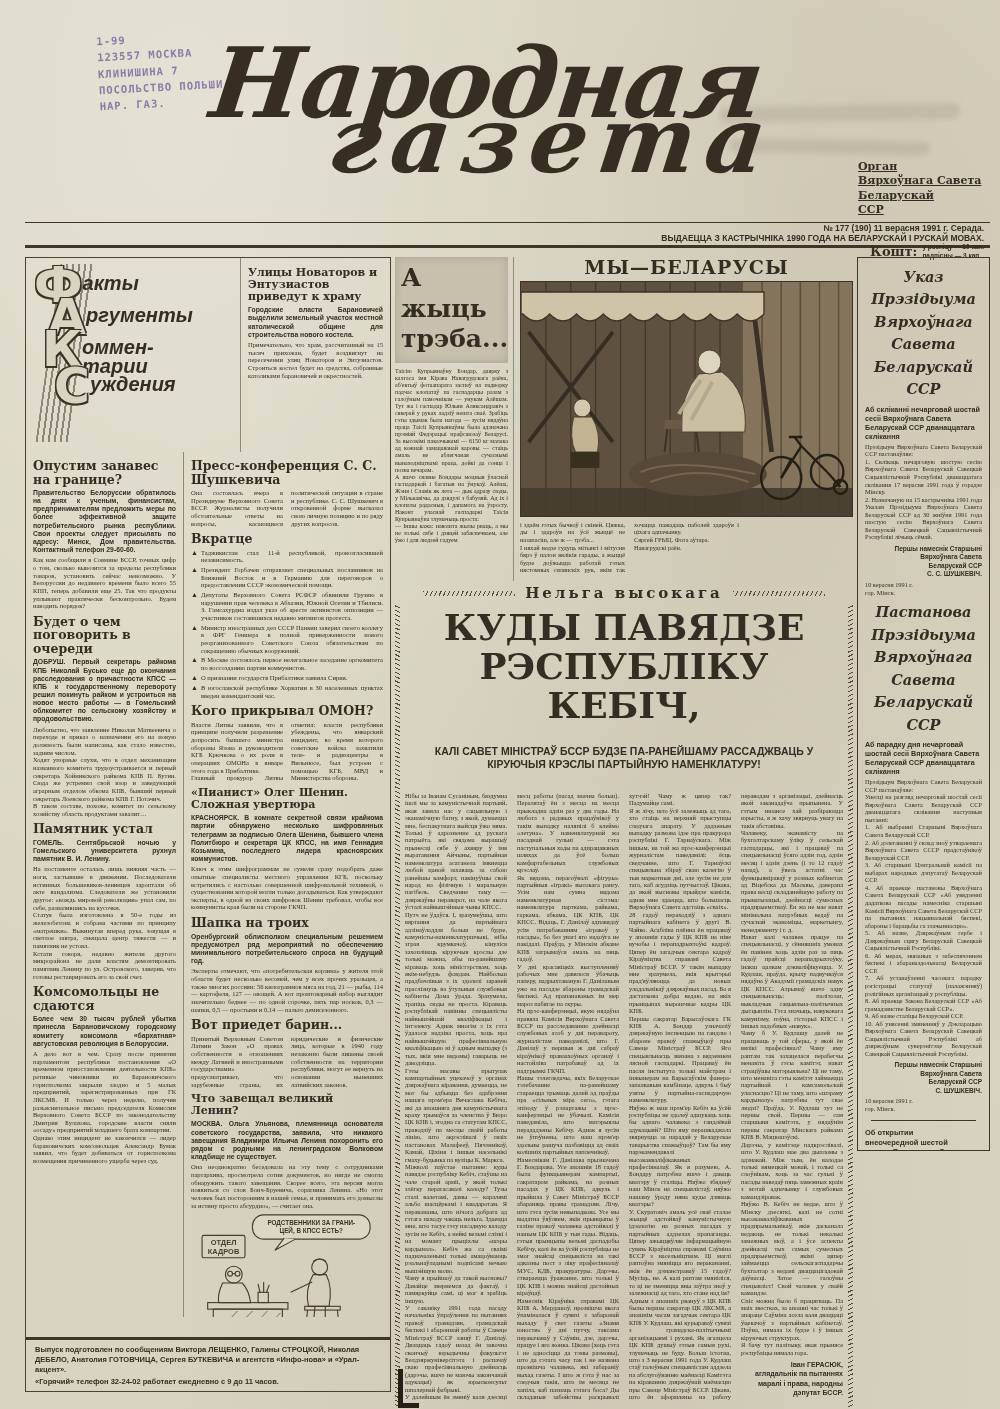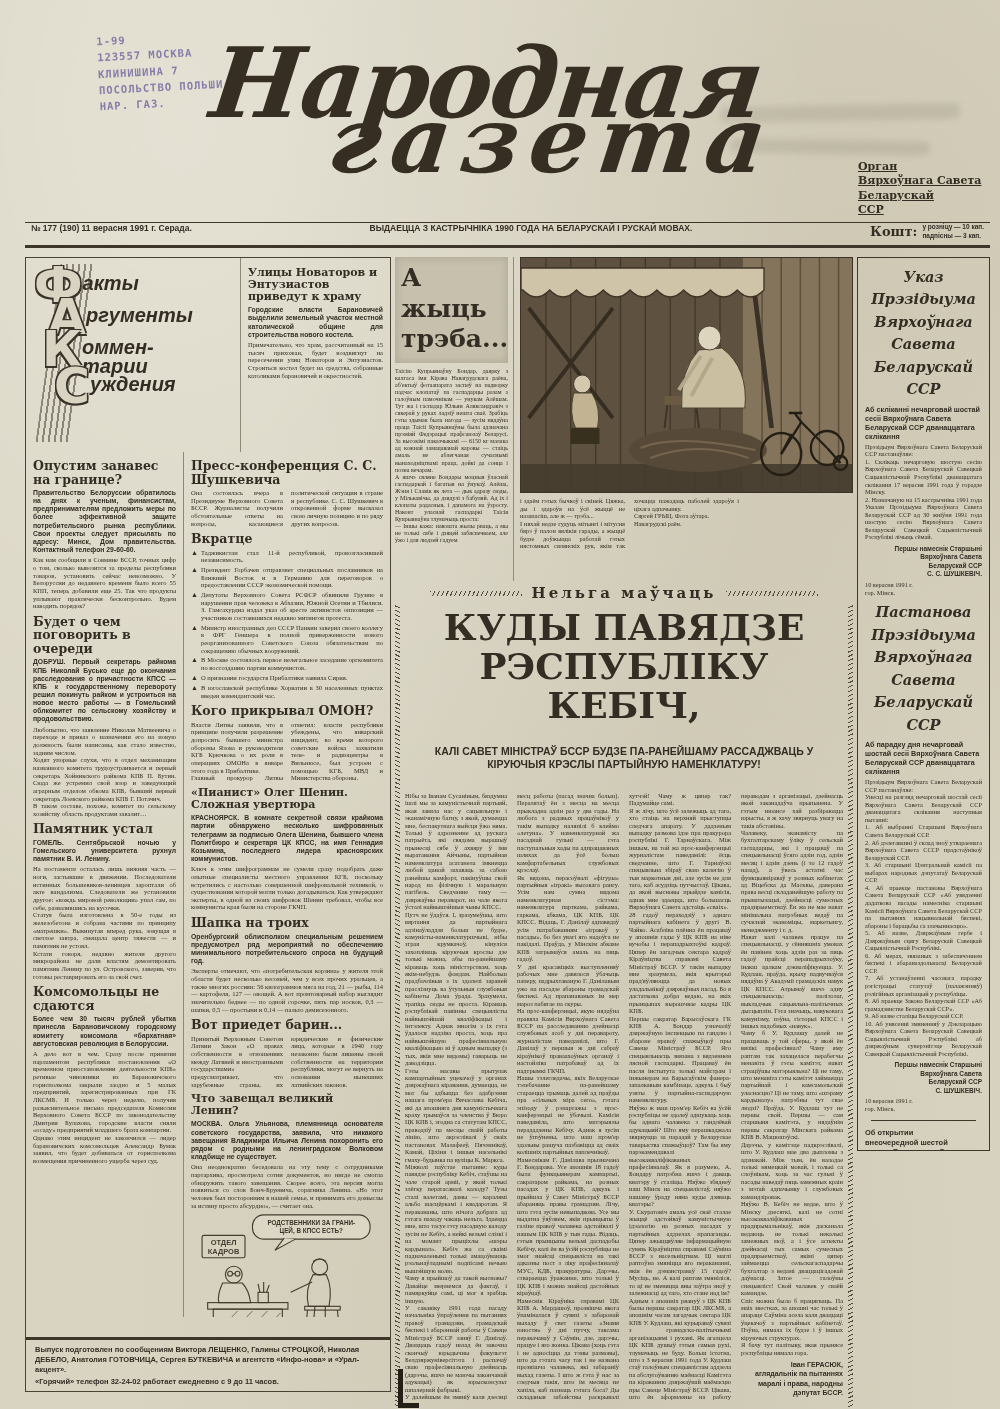--- a/index.html
+++ b/index.html
@@ -18,22 +18,22 @@
   .logo { position:absolute; left:212px; top:26px; width:790px; font-family:"DejaVu Serif", serif;
     font-weight:bold; font-style:italic; color:#372e23; pointer-events:none; }
   .logo-l1 { font-size:97px; letter-spacing:-2px; transform:skewX(-7deg); }
   .logo-l2 { font-size:92px; margin:-54px 0 0 118px; letter-spacing:10px; transform:skewX(-7deg); }
   .organ { position:absolute; right:10px; top:160px; width:132px; font:bold 11px/1.3 "DejaVu Serif", serif;text-decoration:underline; }
   .smudge { position:absolute; filter:blur(3px); background:rgba(90,82,66,.14); border-radius:6px; }
   .sm1 { right:40px; top:105px; width:240px; height:16px; transform:rotate(-1deg); }
   .sm2 { right:70px; top:140px; width:200px; height:14px; transform:rotate(1deg); }
   .infobar { position:absolute; left:25px; right:10px; top:222px; height:26px; box-sizing:border-box;
     border-top:1.5px solid #3e362a; border-bottom:3px solid #3e362a;
-    display:flex; align-items:flex-start; justify-content:space-between; padding:0 6px;
-    font:bold 8.5px "Liberation Sans", sans-serif; }
+    display:flex; align-items:flex-end; justify-content:space-between; padding:0 6px;
+    font:bold 8.5px "Liberation Sans", sans-serif;flex-direction:column; }
   .price { display:flex; gap:5px; align-items:center; }
   .price-label { font:bold 13px "DejaVu Serif", serif; }
   .price-lines { font:bold 6.5px/1.35 "Liberation Sans", sans-serif; }
   
   .h3 { font:bold 12.5px/1.08 "DejaVu Serif", serif; margin:5px 0 3px; }
   .h3s { font:bold 11px/1.1 "DejaVu Serif", serif; margin:5px 0 3px; }
   .lead { font:bold 6.8px/1.2 "Liberation Sans", sans-serif; text-align:justify; margin-bottom:2px; }
   .body { font:6.5px/1.18 "Liberation Serif", serif; text-align:justify; }
   .two-col { columns:2; column-gap:8px; }
   
@@ -296,20 +296,21 @@
   <div class="middle">
     <div class="m-top">
       <div class="zhyc">
         <div class="zhyc-title pre">А жыць
 трэба...</div>
         <div class="zhyc-body pre">Таісію Купрыянаўну Бондар, даярку з калгаса імя Кірава Навагрудскага раёна, аб'ектыў фотаапарата заспеў на падворку падчас клопатаў па гаспадарцы разам з галоўным памочнікам — унукам Алёшам. Тут жа і гаспадар Юльян Аляксандравіч з сякерай у руках ладзіў нешта сваё. Зрабіць гэты здымак была нагода — зусім нядаўна праца Таісіі Купрыянаўны была адзначана прэміяй Федэрацыі прафсаюзаў Беларусі. За высокімі паказчыкамі — 6150 кг малака ад кожнай замацаванай каровы — стаіць амаль не аблегчаная сучаснымі вынаходніцтвамі праца, дойкі да сонца і позна вечарам.
 А яшчэ сяляне Бондары моцныя ўласнай гаспадаркай і багатыя на ўнукаў. Алёша, Жэня і Славік як лета — дык адразу сюды, у Мількавічы, да дзядулі з бабуляй. Ад іх і клопаты радасныя, і дапамога на ўзросту. Наконт уласнай гаспадаркі Таісія Купрыянаўна тлумачыць проста:
 — Іншы кажа: навошта жылы рваць, а мы не толькі сябе і дзяцей забяспечваем, але ўжо і для людзей гадуем</div>
       </div>
       <div class="m-photo-area">
+        <div class="photo-header">МЫ—БЕЛАРУСЫ</div>
         <div class="photo-frame">
           <svg viewBox="0 0 346 234" preserveAspectRatio="none">
             <defs>
               <linearGradient id="pbg" x1="0" y1="0" x2="0" y2="1">
                 <stop offset="0" stop-color="#77684f"></stop>
                   <stop offset="1" stop-color="#50432f"></stop>
               </linearGradient>
             </defs>
             <rect width="346" height="234" fill="url(#pbg)"></rect>
             <rect x="0" y="0" width="232" height="234" fill="#5e5140"></rect>
@@ -357,21 +358,21 @@
         </div>
         <div class="caption pre">і здаём гэтых бычкоў і свіней. Цяжка, ды і здароўя на ўсё жыццё не назапасіш, але ж — трэба...
 І няхай недзе гудуць мітынгі і мітусня бярэ ў палон вялікія гарады, а жыццё будзе доўжыцца работай гэтых нястомных сялянскіх рук, якім так хочацца пажадаць паболей здароўя і ціхага адпачынку.
 Сяргей ГРЫЦ. Фота аўтара.
 Навагрудскі раён.</div>
       </div>
     </div>
 
     <div class="ribbon">
       <span class="zz-seg"></span>
-      <span class="ribbon-text">Нельга  маўчаць</span>
+      <span class="ribbon-text">Нельга  высокага</span>
       <span class="zz-seg"></span>
     </div>
 
     <div class="kebich">
       <div class="zz-left"></div>
       <div class="zz-right"></div>
       <div class="zz-bottom"></div>
       <div class="corner"></div>
       <div class="headline pre">КУДЫ ПАВЯДЗЕ
 РЭСПУБЛІКУ КЕБІЧ,</div>

